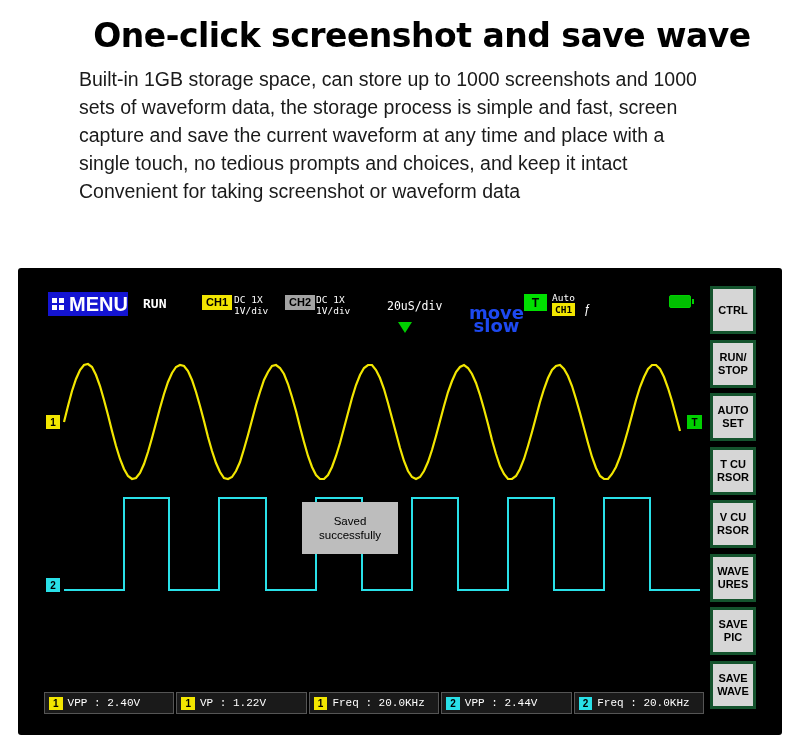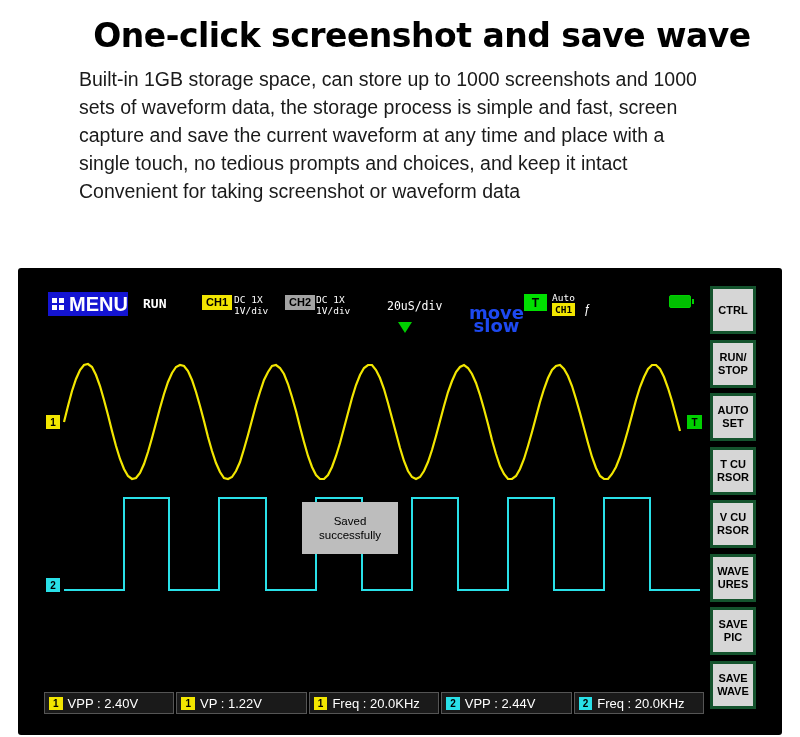--- a/index.html
+++ b/index.html
@@ -221,22 +221,22 @@
   .meas:last-child { margin-right: 0; }
   .meas .tag {
     font-size: 10px; font-weight: bold;
     color: #000000;
     padding: 1px 4px;
     margin-right: 5px;
   }
   .meas .tag.c1 { background: #f2e600; }
   .meas .tag.c2 { background: #29e0e8; }
   .meas .val {
-    font-size: 13px; color: #ffffff;
-    font-family: Liberation Sans, sans-serif;
+    font-size: 11px; color: #ffffff;
+    font-family: Liberation Mono, monospace;
     white-space: nowrap;
   }
 
   
   .sidebar {
     position: absolute;
     left: 692px; top: 18px;
     width: 48px; height: 430px;
   }
   .sbtn {

